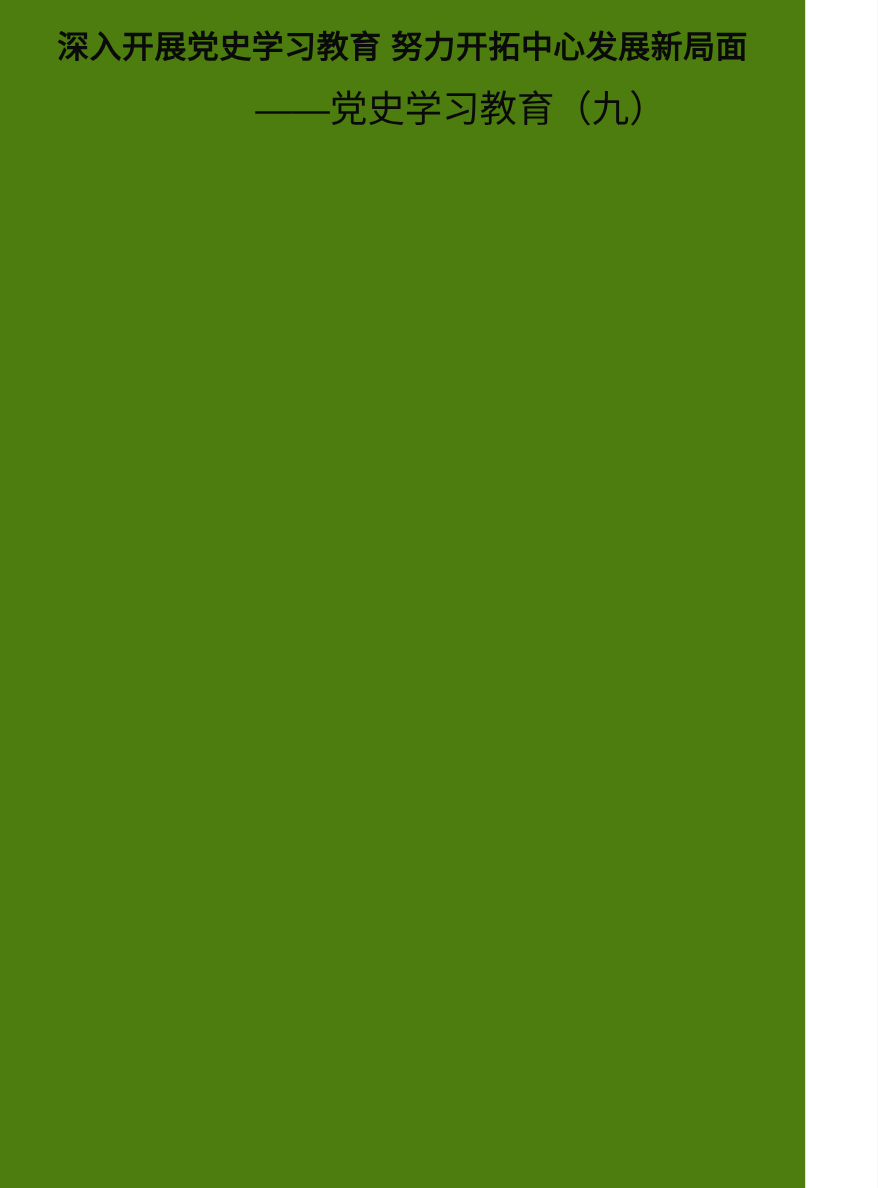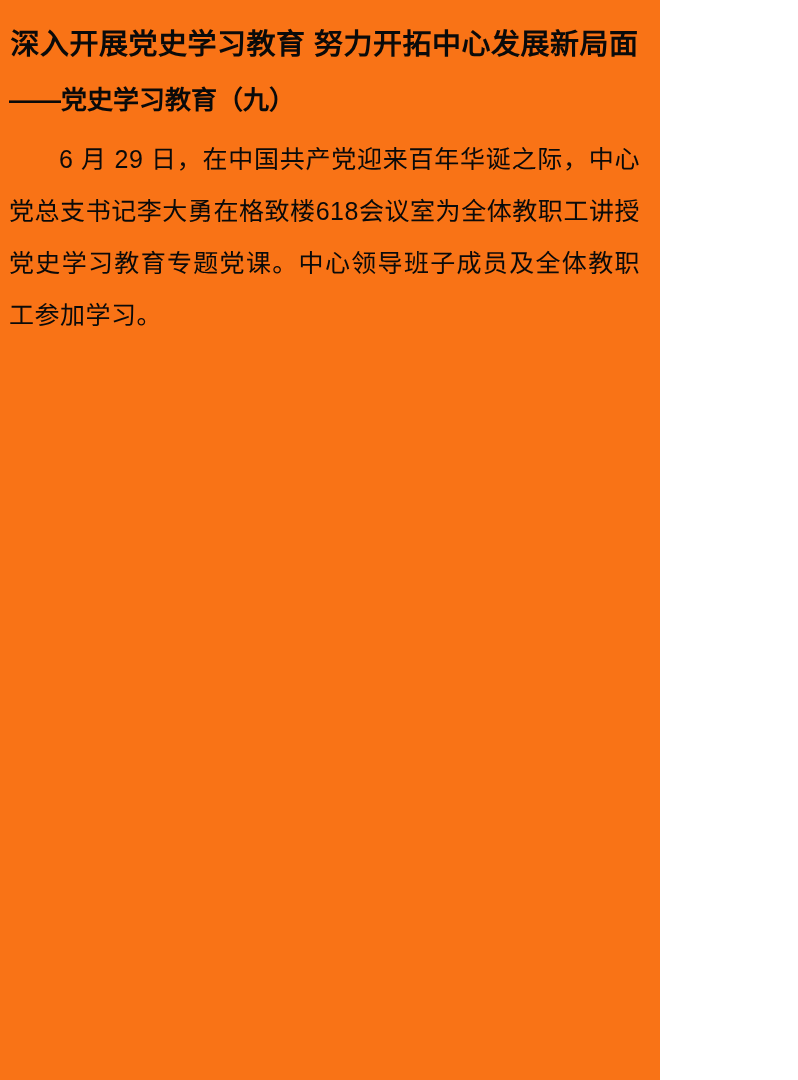--- a/index.html
+++ b/index.html
@@ -8,39 +8,39 @@
     background: #ffffff;
   }
   body {
     width: 798px;
     height: 1080px;
     overflow: hidden;
     font-family: "Liberation Sans", sans-serif;
   }
   .page {
     box-sizing: border-box;
-    width: 660px;
+    width: 732px;
     height: 1080px;
-    padding: 16px 20px 0 9px;
-    background: #f97316;
+    padding: 16px 20px 0 20px;
+    background: #4d7c0f;
     color: #0a0a0a;
   }
   .title-line {
     font-size: 29px;
     font-weight: 700;
     line-height: 57px;
     text-align: center;
     letter-spacing: 0.5px;
     white-space: nowrap;
   }
   .subtitle {
-    font-size: 26px;
-    font-weight: 700;
+    font-size: 34px;
+    font-weight: 400;
     line-height: 54px;
-    text-align: left;
+    text-align: right;
     padding-right: 106px;
   }
   .body-text p {
     margin: 2px 0;
     font-size: 25px;
     line-height: 52px;
     text-align: justify;
     text-align-last: left;
     text-indent: 2em;
     letter-spacing: 0.5px;
@@ -50,15 +50,14 @@
     margin-top: 6px;
   }
 </style>
 </head>
 <body>
 
 <div class="page">
   <div class="title-line">深入开展党史学习教育 努力开拓中心发展新局面</div>
   <div class="subtitle">——党史学习教育（九）</div>
   <div class="body-text">
-    <p>6 月 29 日，在中国共产党迎来百年华诞之际，中心党总支书记李大勇在格致楼618会议室为全体教职工讲授党史学习教育专题党课。中心领导班子成员及全体教职工参加学习。</p>
   </div>
 </div>
 
 </body></html>

